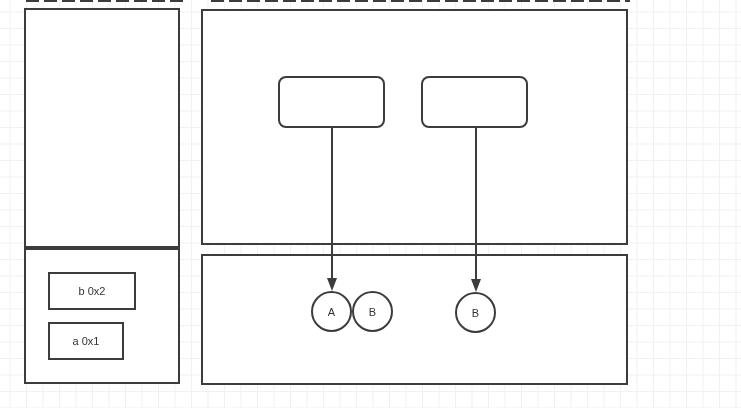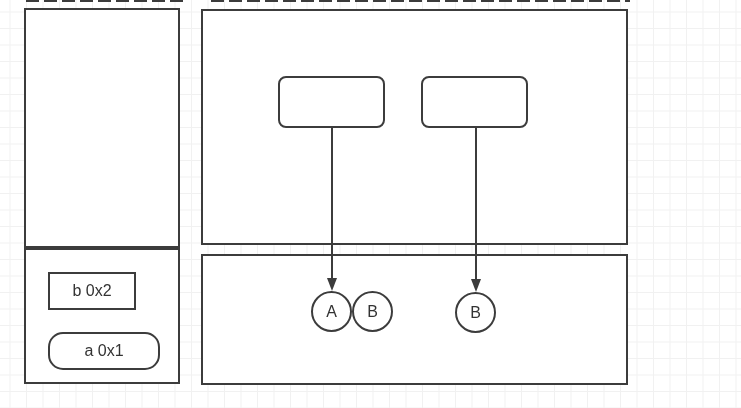--- a/index.html
+++ b/index.html
@@ -12,21 +12,21 @@
       linear-gradient(to bottom,#f1f1f1 1px,transparent 1px);
     background-size:16.5px 16.5px;
     background-position:-7px -5px;
   }
   .shape{
     position:absolute;background:#ffffff;border:2px solid #3c3c3c;
     box-sizing:border-box;
   }
   .box-label{
     width:100%;height:100%;display:flex;align-items:center;justify-content:center;
-    font-size:16px;color:#333333;white-space:nowrap;
+    font-size:11px;color:#333333;white-space:nowrap;
   }
   .circle{border-radius:50%;}
   .rounded{border-radius:8px;}
   .dash-edge{
     position:absolute;top:0;height:2px;
     background-image:repeating-linear-gradient(90deg,#3c3c3c 0 13px,transparent 13px 18px);
   }
   #arrow-layer{position:absolute;left:0;top:0;pointer-events:none;}
 </style>
 </head>
@@ -34,21 +34,21 @@
 
 <div class="dash-edge" style="left:26px;width:158px;"></div>
 <div class="dash-edge" style="left:211px;width:419px;"></div>
 
 <div class="shape" style="left:24px;top:8px;width:156px;height:240px;"></div>
 
 <div class="shape" style="left:24px;top:248px;width:156px;height:136px;">
   <div class="shape" style="left:22px;top:22px;width:88px;height:38px;">
     <div class="box-label">b 0x2</div>
   </div>
-  <div class="shape" style="left:22px;top:82px;width:112px;height:38px;border-radius:15px;">
+  <div class="shape" style="left:22px;top:72px;width:76px;height:38px;">
     <div class="box-label">a 0x1</div>
   </div>
 </div>
 
 <div class="shape" style="left:201px;top:9px;width:427px;height:236px;"></div>
 <div class="shape rounded" style="left:278px;top:76px;width:107px;height:52px;">
   <div class="box-label"></div>
 </div>
 <div class="shape rounded" style="left:421px;top:76px;width:107px;height:52px;">
   <div class="box-label"></div>

